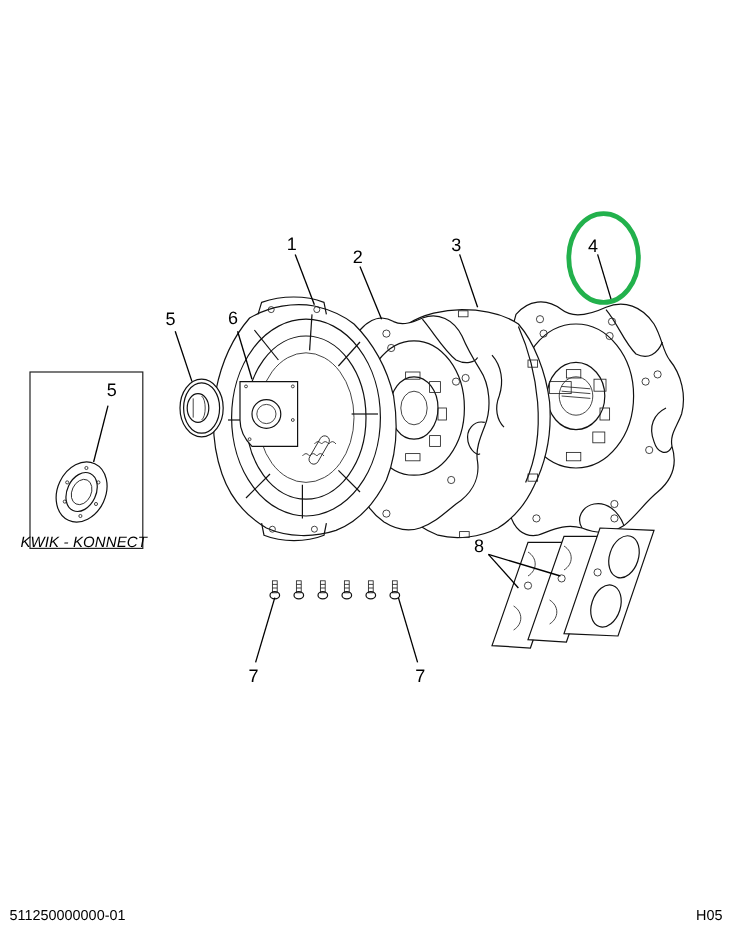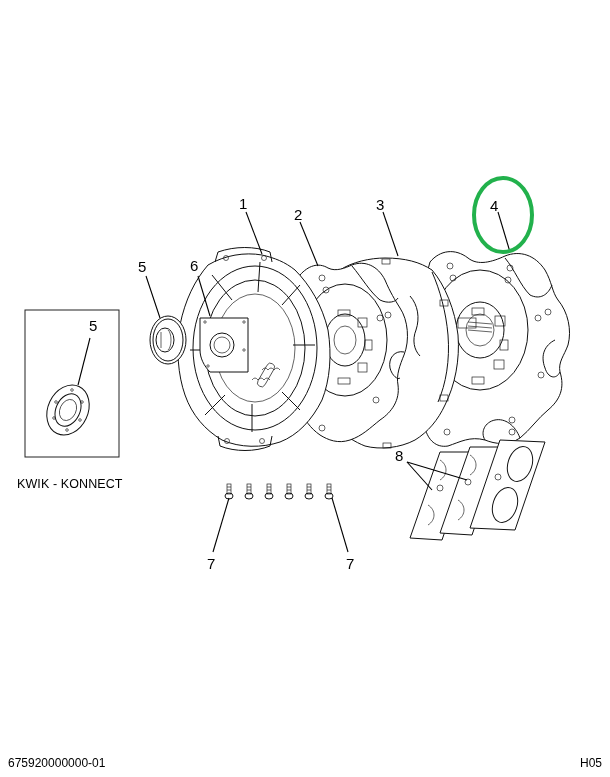--- a/index.html
+++ b/index.html
@@ -233,16 +233,16 @@
 <div class="callout" style="left:294px;top:207px;">2</div>
 <div class="callout" style="left:376px;top:197px;">3</div>
 <div class="callout" style="left:490px;top:198px;">4</div>
 <div class="callout" style="left:138px;top:259px;">5</div>
 <div class="callout" style="left:190px;top:258px;">6</div>
 <div class="callout" style="left:207px;top:556px;">7</div>
 <div class="callout" style="left:346px;top:556px;">7</div>
 <div class="callout" style="left:395px;top:448px;">8</div>
 
 <div class="callout" style="left:89px;top:318px;">5</div>
-<div class="inset-label" style="left:17px;top:478px;">KWIK - KONNECT</div>
-
-<div class="footer" style="left:8px;top:757px;">675920000000-01</div>
+<div class="inset-label" style="left:17px;top:446px;font-style:italic;">KWIK - KONNECT</div>
+
+<div class="footer" style="left:8px;top:757px;">511250000000-01</div>
 <div class="footer" style="left:580px;top:757px;text-align:center;">H05</div>
 
 </body></html>

